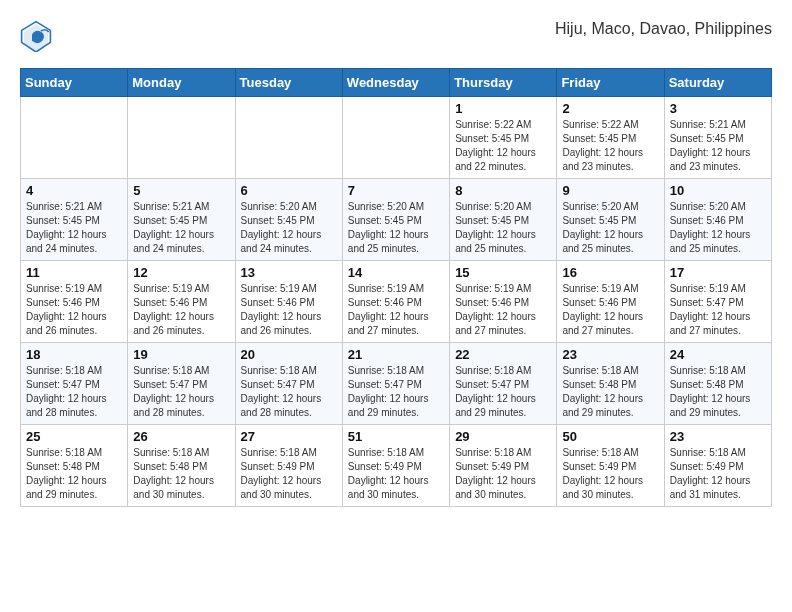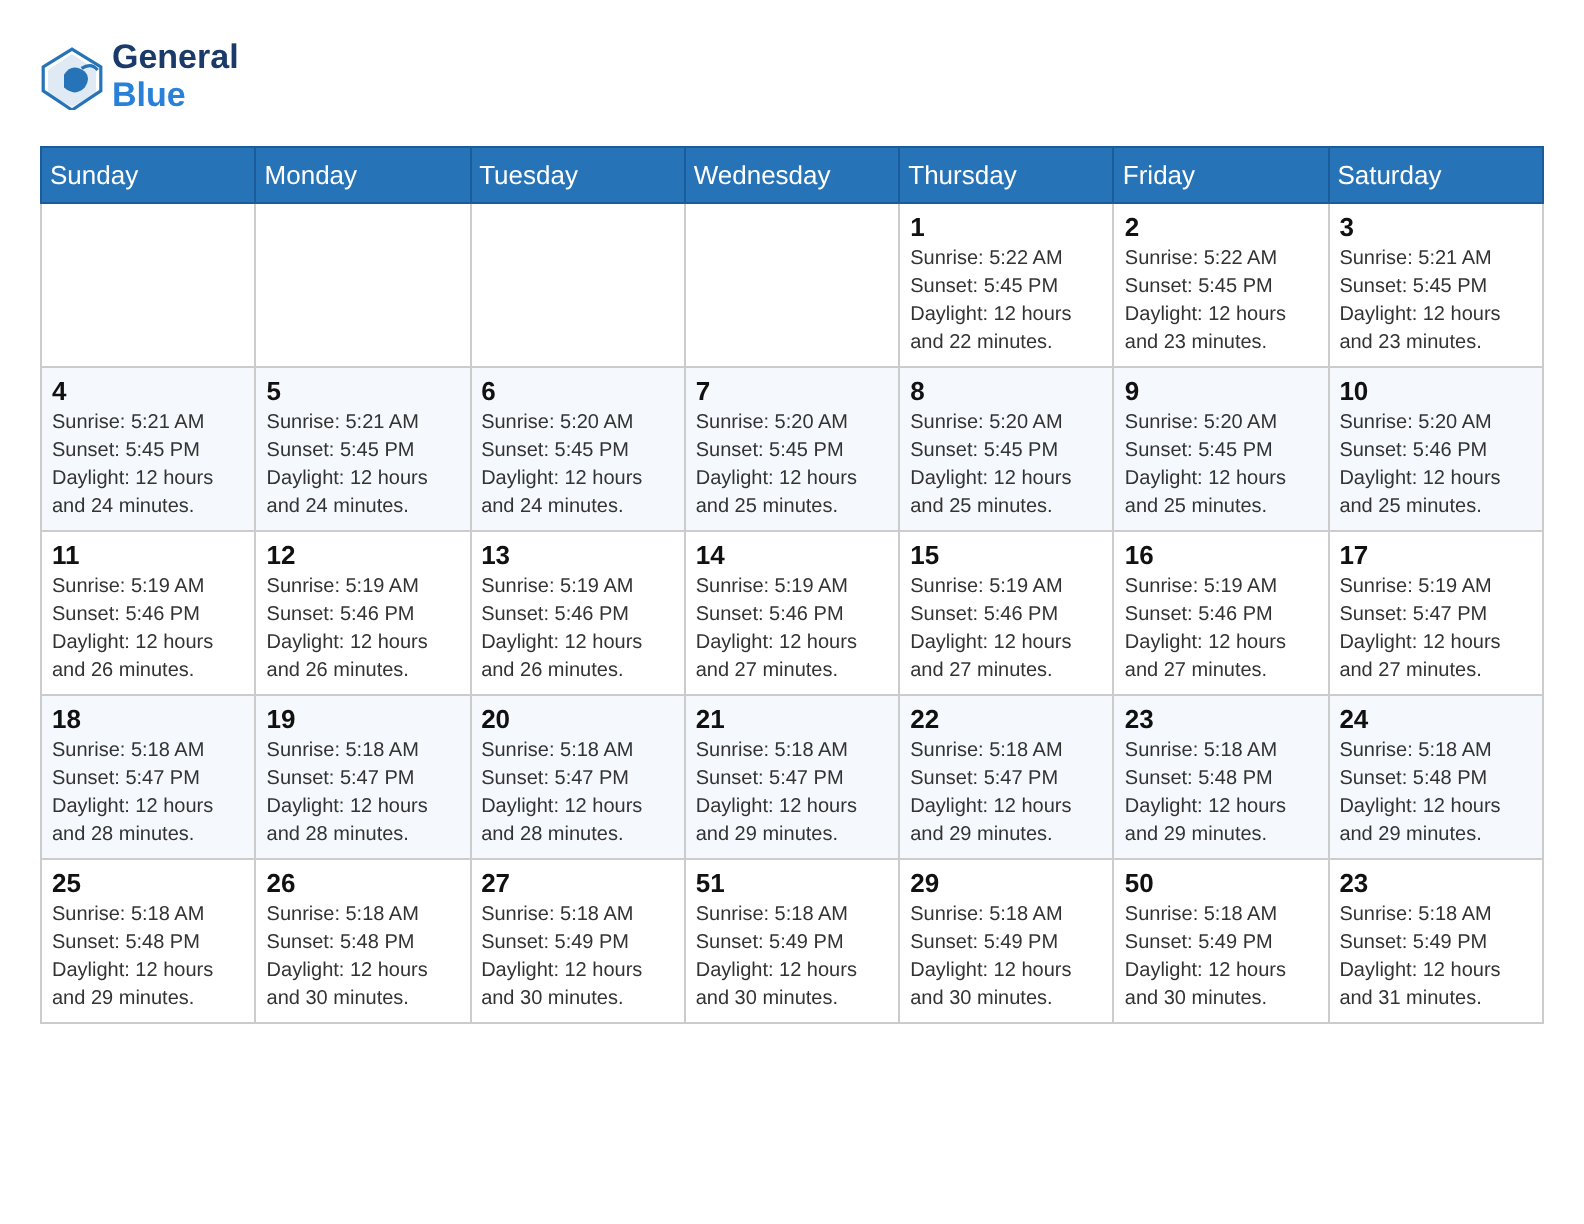--- a/index.html
+++ b/index.html
@@ -39,21 +39,21 @@
     }
     .calendar {
       width: 100%;
       border-collapse: collapse;
       border: 1px solid #ccc;
     }
     .calendar th {
       background-color: #2673b8;
       color: #fff;
       font-size: 13px;
-      font-weight: normal;
+      font-weight: bold;
       padding: 6px 4px;
       text-align: left;
       border: 1px solid #1a5c99;
     }
     .calendar td {
       width: 107px;
       vertical-align: top;
       padding: 4px 5px;
       border: 1px solid #ccc;
       font-size: 10.5px;
@@ -84,26 +84,23 @@
 <body>
 
 <div class="header">
   <div class="logo">
     <svg class="logo-icon" viewBox="0 0 40 40">
       <polygon points="20,5 35,15 35,30 20,38 5,30 5,15" fill="#2673b8" opacity="0.15"></polygon>
       <polygon points="20,2 38,13 38,28 20,40 2,28 2,13" fill="none" stroke="#2673b8" stroke-width="2"></polygon>
       <path d="M15,18 Q20,10 28,16 Q32,20 28,26 Q22,32 15,26 Z" fill="#2673b8"></path>
       <path d="M26,14 Q32,10 36,15" fill="none" stroke="#2673b8" stroke-width="2"></path>
     </svg>
-    <div>
-      <div style="font-size:17px;font-weight:bold;color:#1a3a6b;line-height:1.1;">General</div>
-      <div style="font-size:17px;font-weight:bold;color:#2980d9;line-height:1.1;">Blue</div>
-    </div>
   </div>
   <div class="title-block">
+    <div class="location-title">Hiju, Maco, Davao, Philippines</div>
   </div>
 </div>
 
 <table class="calendar">
   <thead>
     <tr>
     <th>Sunday</th>
         <th>Monday</th>
         <th>Tuesday</th>
         <th>Wednesday</th>

